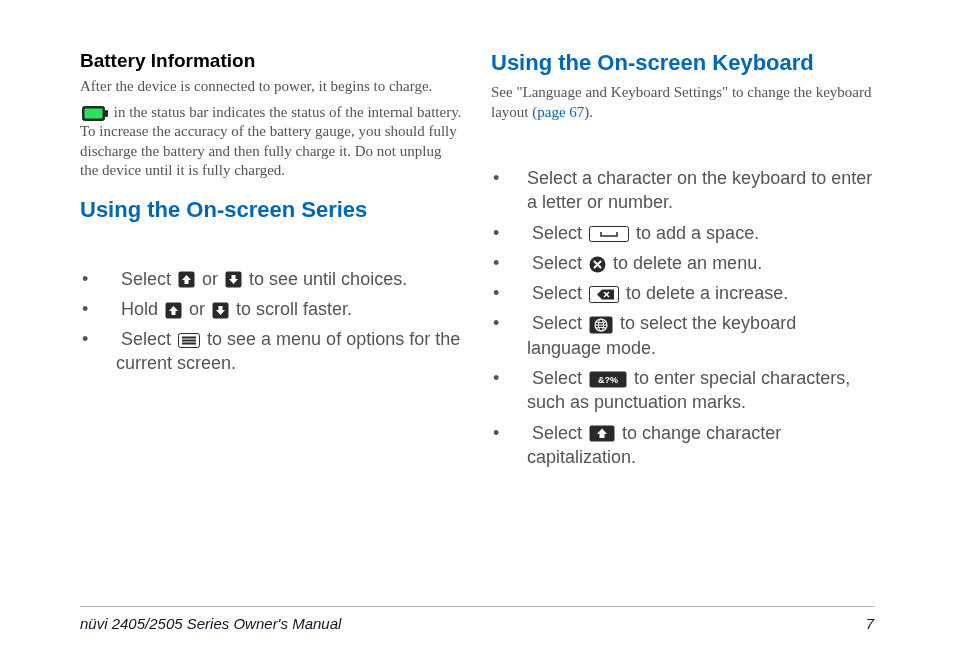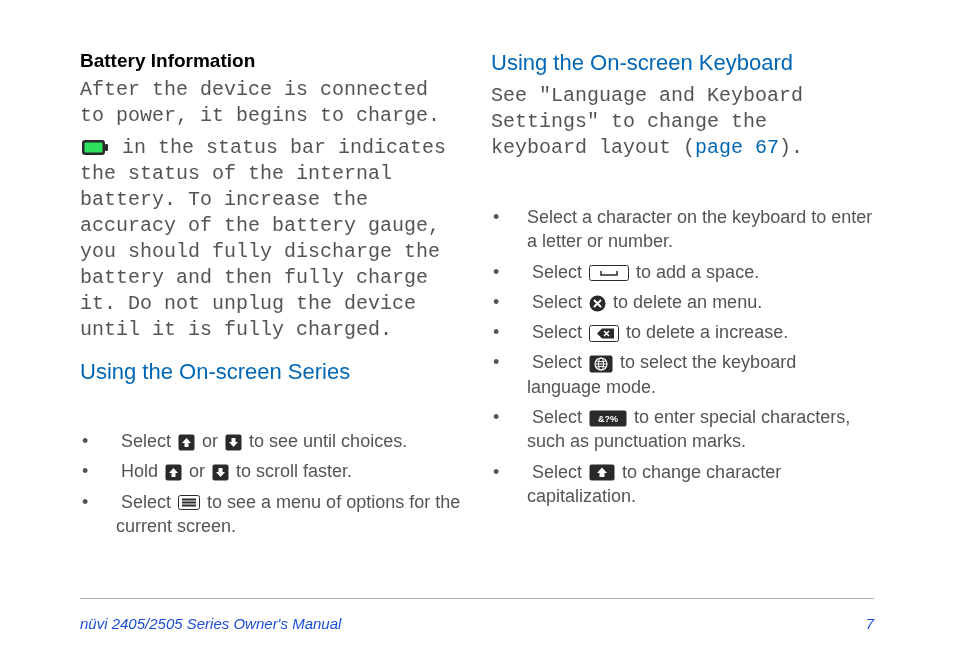--- a/index.html
+++ b/index.html
@@ -31,33 +31,33 @@
     }
     .h3-black {
       font-size: 19px;
       font-weight: bold;
       color: #000;
       margin-bottom: 5px;
       font-family: Arial, sans-serif;
     }
     .h2-blue {
       font-size: 22px;
-      font-weight: normal;
+      font-weight: bold;
       color: #0067b7;
       margin-top: 16px;
       margin-bottom: 7px;
       font-family: Arial, sans-serif;
     }
     .h2-blue.first { margin-top: 0; }
     p.body {
-      font-size: 20px;
+      font-size: 15px;
       color: #545454;
       line-height: 1.3;
       margin-bottom: 6px;
-      font-family: Liberation Mono, monospace;
+      font-family: Liberation Serif, serif;
     }
     ul.bullets {
       list-style: none;
       padding-left: 2px;
       margin-top: 44px;
     }
     ul.bullets > li {
       font-size: 18px;
       color: #545454;
       line-height: 1.35;
@@ -71,26 +71,26 @@
       display: inline-block;
       width: 34px;
       text-indent: 0;
       color: #545454;
     }
     .link {
       color: #0067b7;
     }
     .footer {
       border-top: 1px solid #b5b5b5;
-      padding-top: 16px;
+      padding-top: 8px;
       display: flex;
       justify-content: space-between;
       align-items: center;
       font-size: 15px;
-      color: #1d4ed8;
+      color: #0f172a;
       font-style: italic;
       margin-top: 30px;
       font-family: Arial, sans-serif;
     }
     .footer .pn { font-style: italic; }
 
     
     .ic {
       display: inline-block;
       vertical-align: middle;

